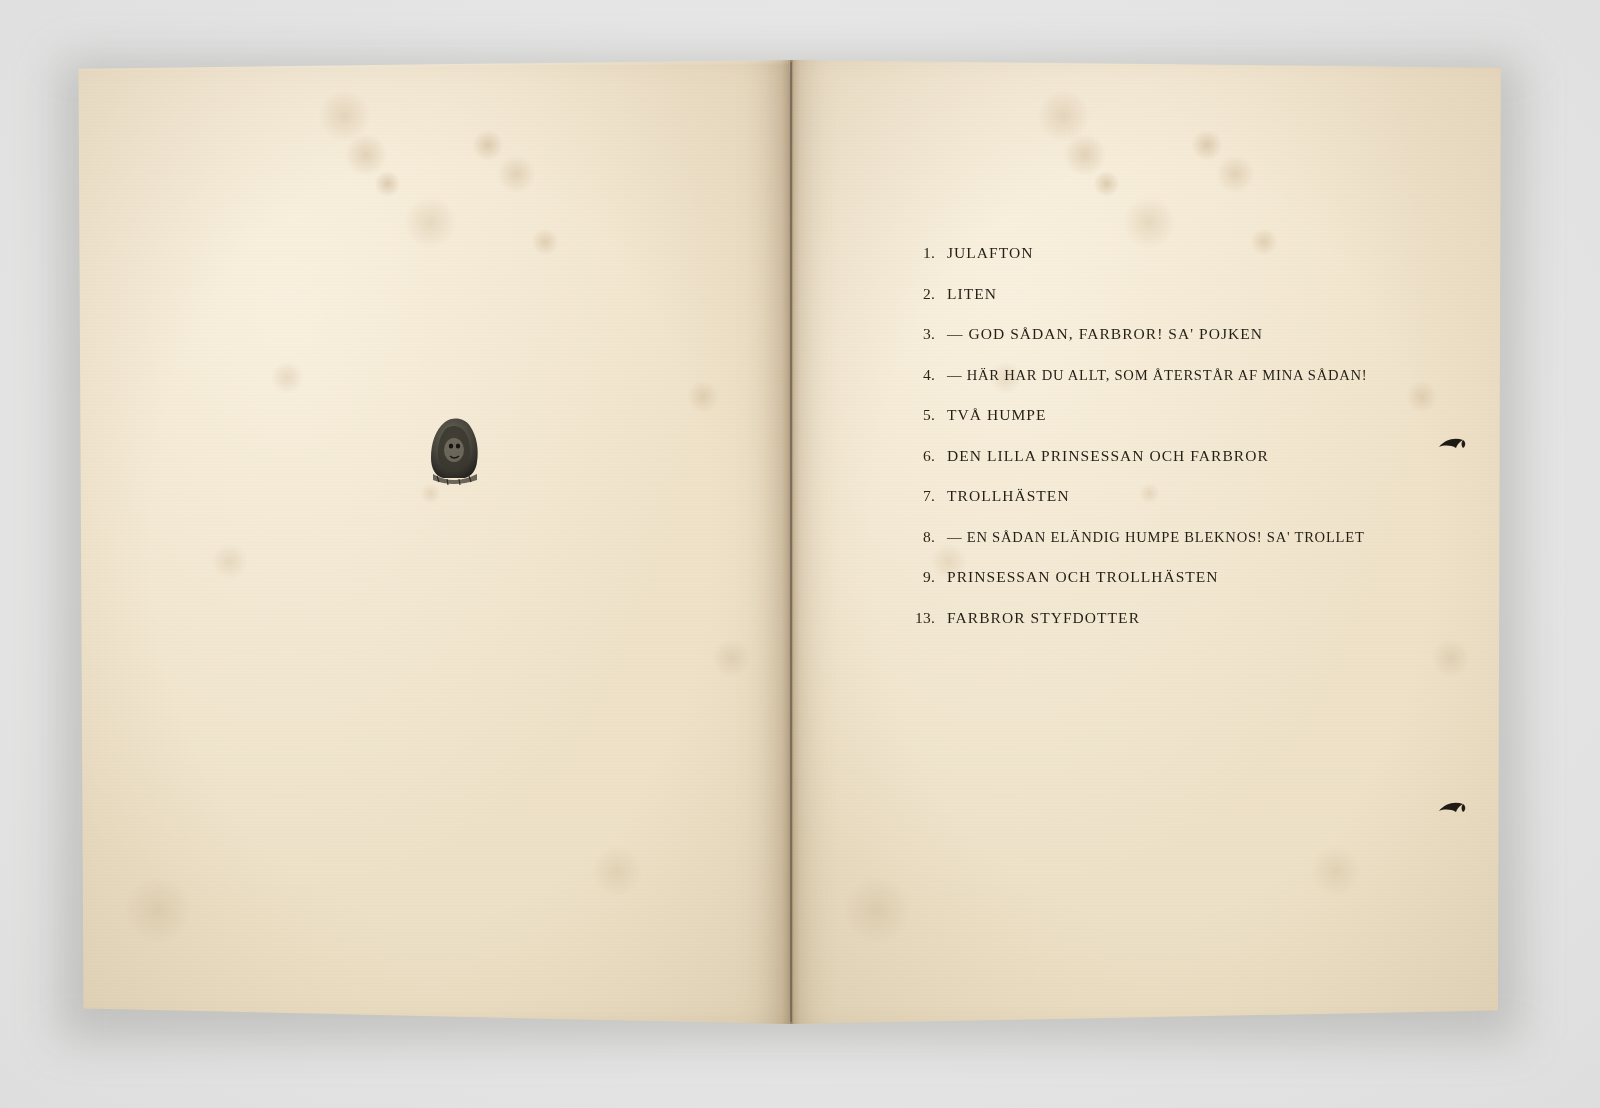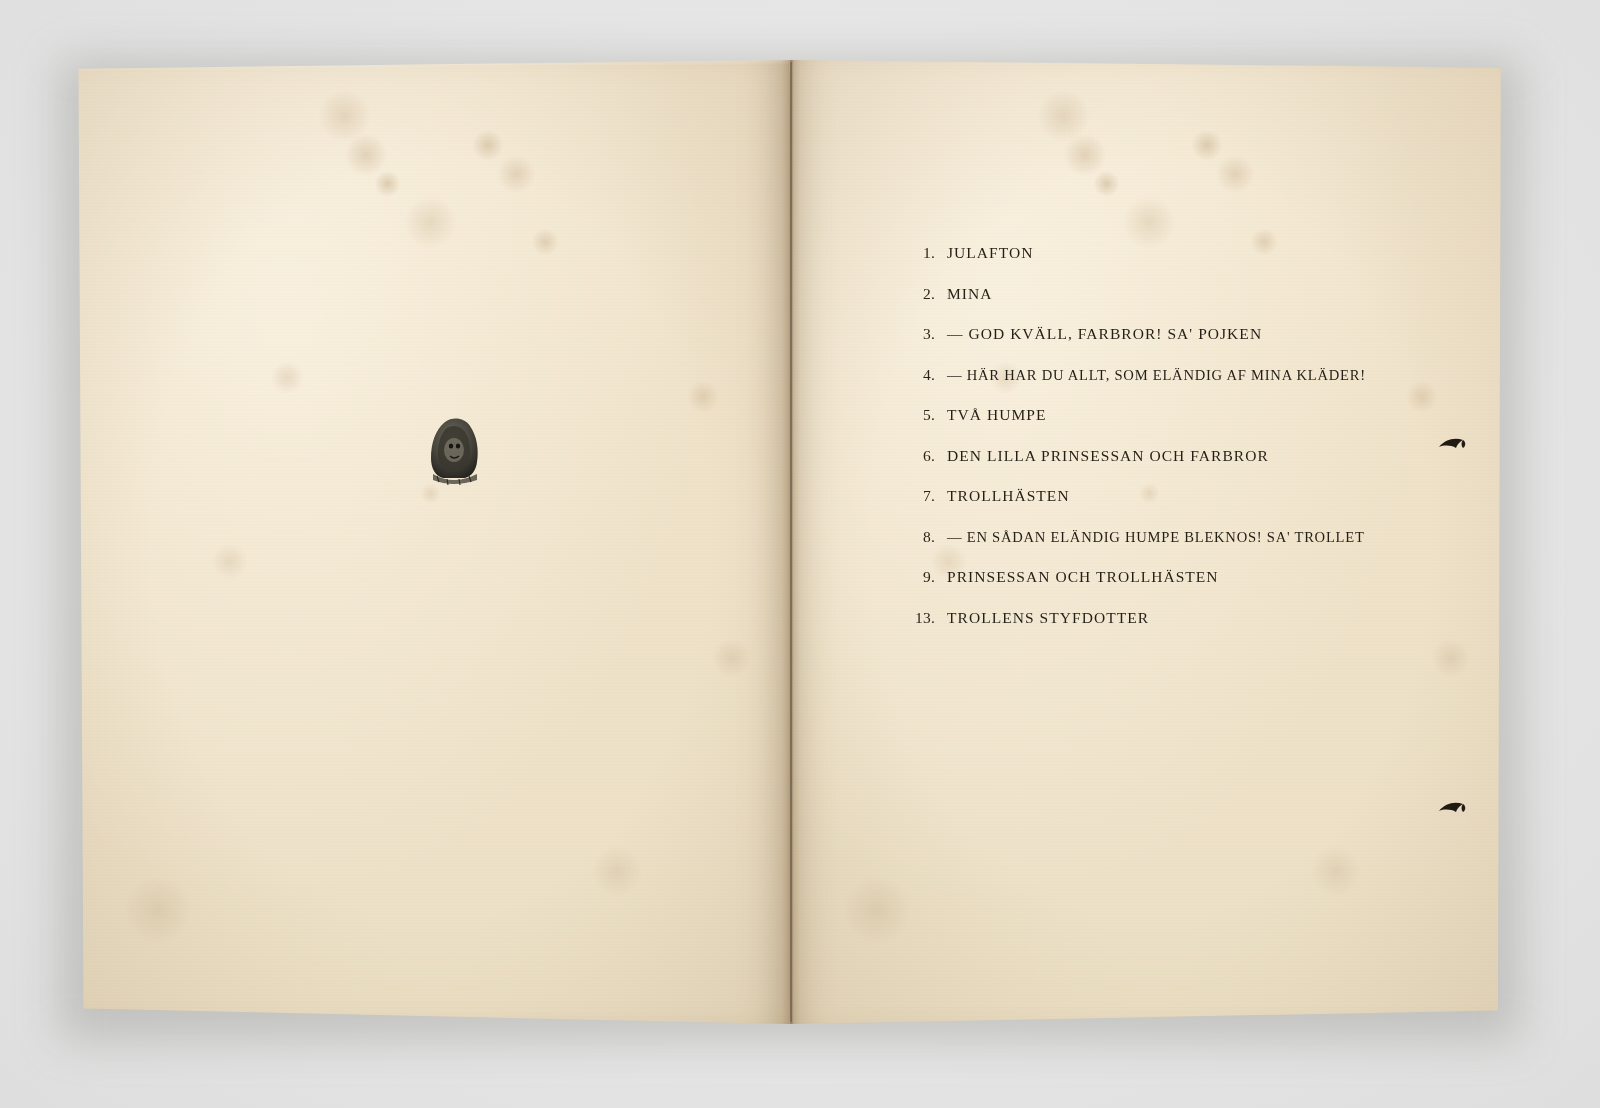--- a/index.html
+++ b/index.html
@@ -243,31 +243,31 @@
 
       <div class="toc">
 
         <div class="toc-item">
           <span class="toc-num">1.</span>
           <span class="toc-title">JULAFTON</span>
         </div>
 
         <div class="toc-item">
           <span class="toc-num">2.</span>
-          <span class="toc-title">MINA</span>
+          <span class="toc-title">LITEN</span>
         </div>
 
         <div class="toc-item">
           <span class="toc-num">3.</span>
-          <span class="toc-title">— GOD KVÄLL, FARBROR! SA' POJKEN</span>
+          <span class="toc-title">— GOD SÅDAN, FARBROR! SA' POJKEN</span>
         </div>
 
         <div class="toc-item">
           <span class="toc-num">4.</span>
-          <span class="toc-title small">— HÄR HAR DU ALLT, SOM ELÄNDIG AF MINA KLÄDER!</span>
+          <span class="toc-title small">— HÄR HAR DU ALLT, SOM ÅTERSTÅR AF MINA SÅDAN!</span>
         </div>
 
         <div class="toc-item">
           <span class="toc-num">5.</span>
           <span class="toc-title">TVÅ HUMPE</span>
         </div>
 
         <div class="toc-item">
           <span class="toc-num">6.</span>
           <span class="toc-title">DEN LILLA PRINSESSAN OCH FARBROR</span>
@@ -283,21 +283,21 @@
           <span class="toc-title small">— EN SÅDAN ELÄNDIG HUMPE BLEKNOS! SA' TROLLET</span>
         </div>
 
         <div class="toc-item">
           <span class="toc-num">9.</span>
           <span class="toc-title">PRINSESSAN OCH TROLLHÄSTEN</span>
         </div>
 
         <div class="toc-item">
           <span class="toc-num">13.</span>
-          <span class="toc-title">TROLLENS STYFDOTTER</span>
+          <span class="toc-title">FARBROR STYFDOTTER</span>
         </div>
 
         <div class="flourish flourish-top">
           <svg width="30" height="18" viewBox="0 0 30 18">
             <path d="M2 11 C8 3 18 1 26 4 C22 6 20 9 19 12 C14 9 7 9 2 11 Z" fill="#1f1b14"></path>
             <path d="M26 4 C29 6 29 10 26 12 C24 10 24 6 26 4 Z" fill="#1f1b14"></path>
           </svg>
         </div>
 
         <div class="flourish flourish-bottom">

